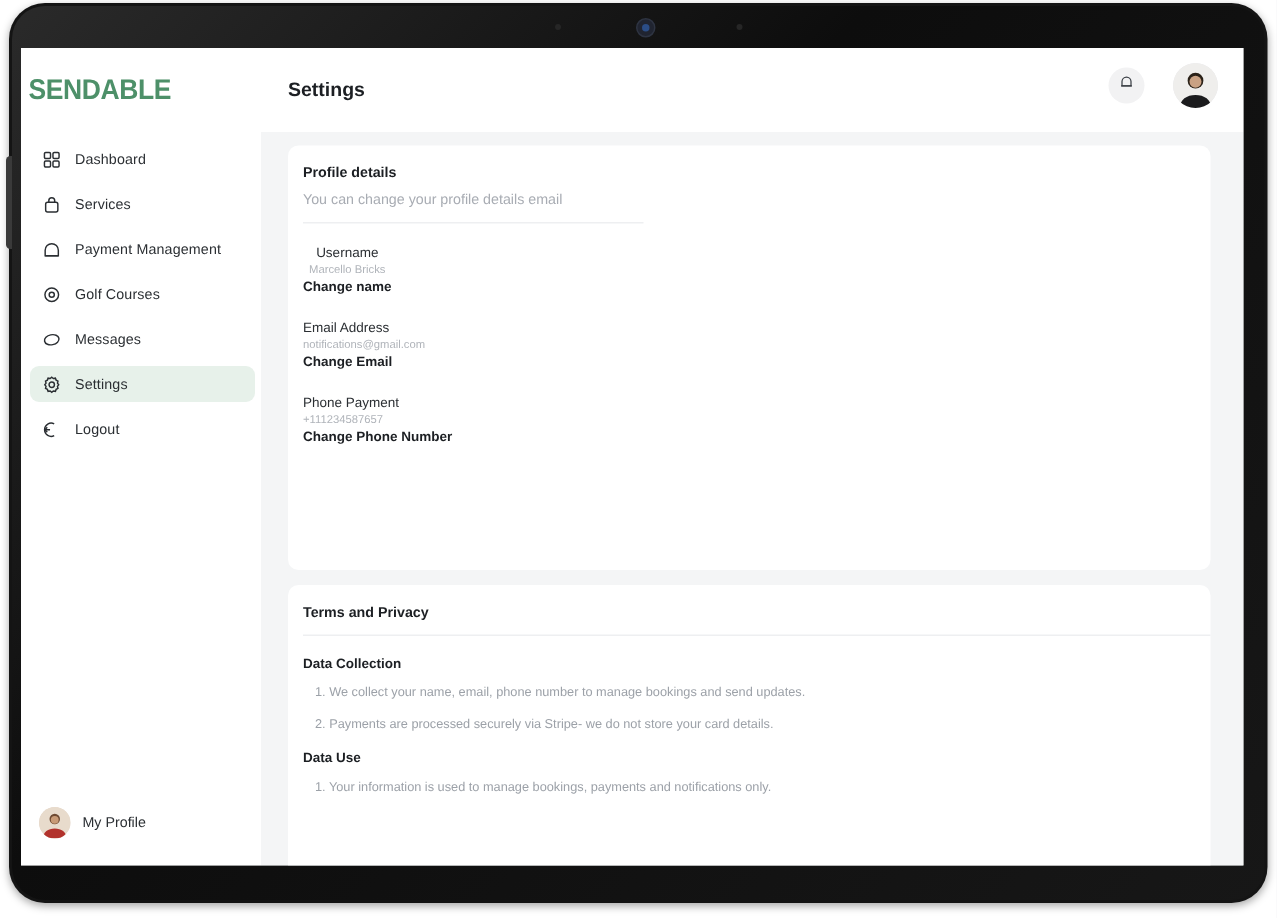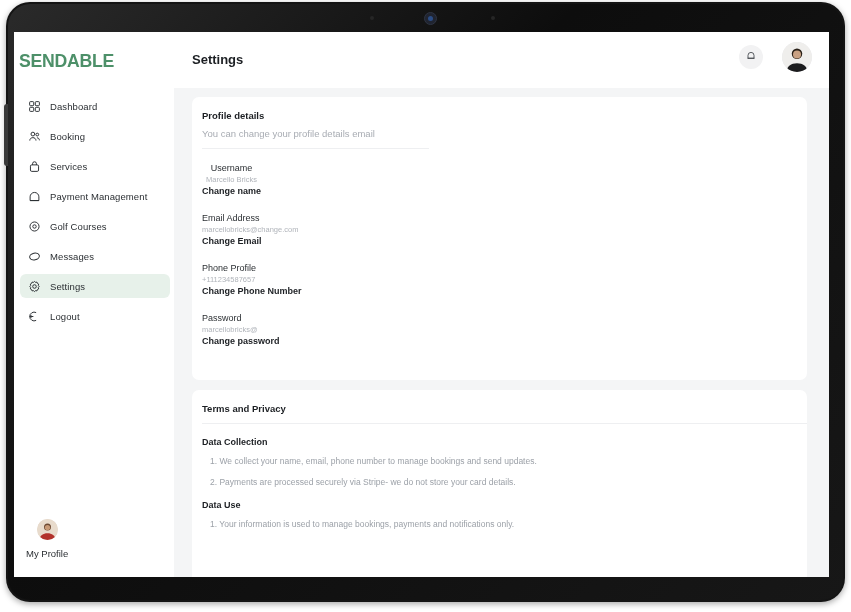--- a/index.html
+++ b/index.html
@@ -123,21 +123,20 @@
   }
   .nav-icon svg { display: block; }
 
   #profile-bottom {
     position: absolute;
     left: 12px; bottom: 18px;
     display: flex;
     align-items: center;
     gap: 8px;
     cursor: pointer;
-    flex-direction: column;
   }
   #profile-bottom-label {
     font-size: 9.5px;
     color: #2b2f33;
   }
   .mini-avatar {
     width: 21px; height: 21px;
     border-radius: 50%;
     overflow: hidden;
     flex: 0 0 21px;
@@ -284,31 +283,20 @@
             <svg width="13" height="13" viewBox="0 0 16 16" fill="none" stroke="currentColor" stroke-width="1.2">
               <rect x="2" y="2" width="5" height="5" rx="1"></rect>
                 <rect x="9" y="2" width="5" height="5" rx="1"></rect>
               <rect x="2" y="9" width="5" height="5" rx="1"></rect>
                 <rect x="9" y="9" width="5" height="5" rx="1"></rect>
             </svg>
           </span>
           <span class="nav-label">Dashboard</span>
         </div>
 
-        <div class="nav-item">
-          <span class="nav-icon">
-            <svg width="13" height="13" viewBox="0 0 16 16" fill="none" stroke="currentColor" stroke-width="1.2">
-              <circle cx="6" cy="5" r="2.3"></circle>
-                <path d="M2.2 13c0-2.2 1.7-3.6 3.8-3.6S9.8 10.8 9.8 13"></path>
-              <circle cx="11.4" cy="5.6" r="1.7"></circle>
-                <path d="M11 9.6c1.8 0 3 1.2 3 3.1"></path>
-            </svg>
-          </span>
-          <span class="nav-label">Booking</span>
-        </div>
 
         <div class="nav-item">
           <span class="nav-icon">
             <svg width="13" height="13" viewBox="0 0 16 16" fill="none" stroke="currentColor" stroke-width="1.2">
               <rect x="3" y="6" width="10" height="8" rx="1.6"></rect>
                 <path d="M5.6 6V4.6a2.4 2.4 0 0 1 4.8 0V6"></path>
             </svg>
           </span>
           <span class="nav-label">Services</span>
         </div>
@@ -408,35 +396,30 @@
         <div id="divider-profile" class="divider"></div>
 
         <div id="field-username" class="field">
           <div class="field-label">Username</div>
           <div class="field-value">Marcello  Bricks</div>
           <div class="field-action">Change name</div>
         </div>
 
         <div id="field-email" class="field">
           <div class="field-label">Email Address</div>
-          <div class="field-value">marcellobricks@change.com</div>
+          <div class="field-value">notifications@gmail.com</div>
           <div class="field-action">Change Email</div>
         </div>
 
         <div id="field-phone" class="field">
-          <div class="field-label">Phone Profile</div>
+          <div class="field-label">Phone Payment</div>
           <div class="field-value">+111234587657</div>
           <div class="field-action">Change Phone Number</div>
         </div>
 
-        <div id="field-password" class="field">
-          <div class="field-label">Password</div>
-          <div class="field-value">marcellobricks@</div>
-          <div class="field-action">Change password</div>
-        </div>
       </div>
 
       <div id="card-terms" class="card">
         <div class="card-title">Terms and Privacy</div>
         <div id="divider-terms" class="divider"></div>
 
         <div id="terms-collection" class="terms-group">
           <div class="terms-heading">Data Collection</div>
           <div class="terms-line">1. We collect your name, email, phone number to manage bookings and send updates.</div>
           <div class="terms-line">2. Payments are processed securely via Stripe- we do not store your card details.</div>

